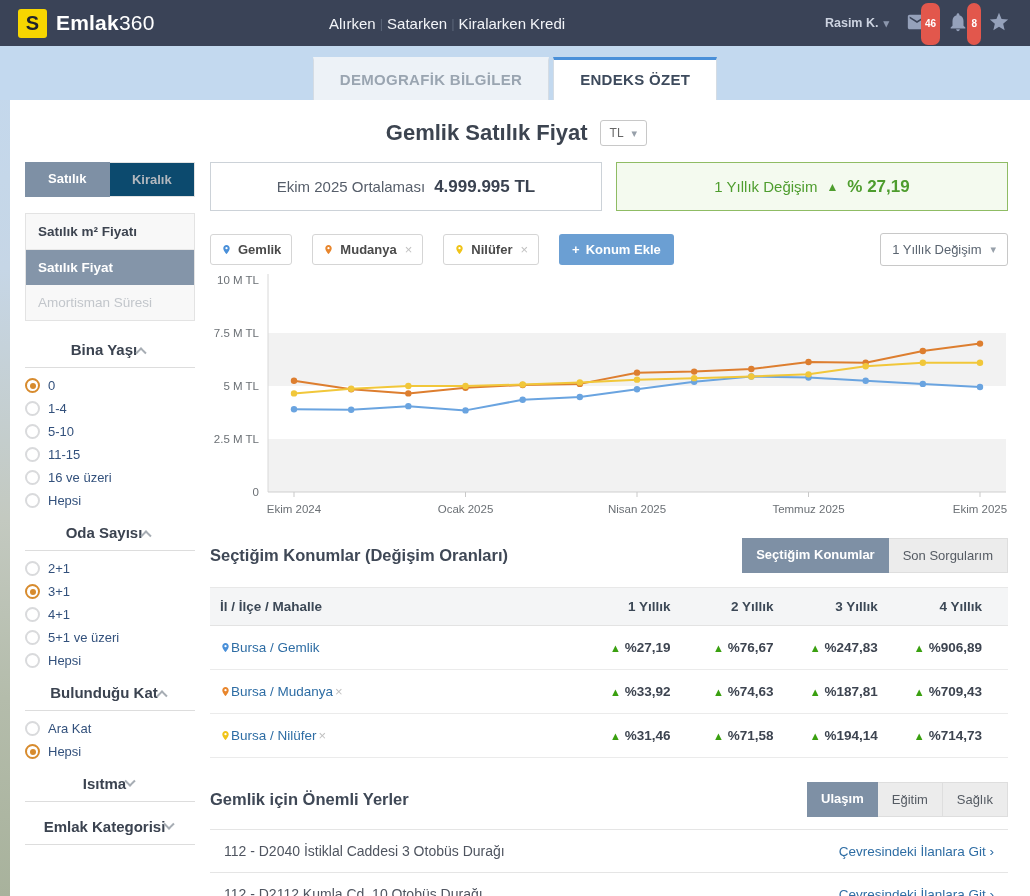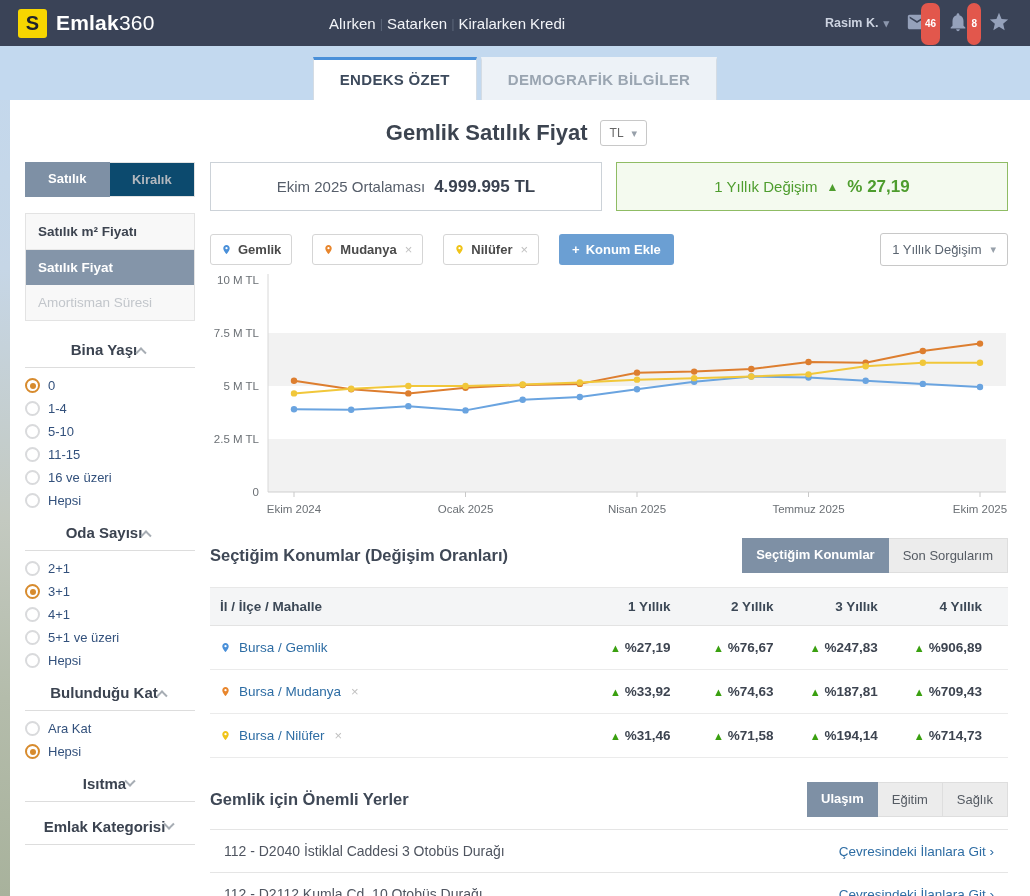--- a/index.html
+++ b/index.html
@@ -88,21 +88,21 @@
   .section-title { font-size:16.5px; font-weight:bold; color:#3f4856; }
   .btn-group { display:flex; }
   .gbtn { font-size:13px; font-weight:bold; padding:9px 14px; cursor:pointer; }
   .gbtn.active { background:#7e90a5; color:#fff; }
   .gbtn.plain { background:#ececec; color:#555b63; border:1px solid #dedede; border-left:none; font-weight:normal; }
   table.loc { width:100%; border-collapse:collapse; margin-top:14px; }
   table.loc th { background:#f4f5f6; font-size:13.5px; font-weight:bold; color:#3c4856; padding:11px 10px; text-align:left;
                  border-top:1px solid #e8e8e8; border-bottom:1px solid #e3e3e3; }
   table.loc th.num, table.loc td.num { text-align:right; padding-right:26px; width:103px; }
   table.loc td { padding:14px 10px; border-bottom:1px solid #ebebeb; font-size:13.5px; }
-  .loc-cell { display:flex; align-items:center; gap:8px; }
+  .loc-cell { display:flex; align-items:center; }
   .loc-cell svg { width:11px; height:15px; flex:none; }
   .loc-link { color:#2e6da4; cursor:pointer; }
   .val-cell { white-space:nowrap; color:#3d4450; font-weight:bold; }
   .up { color:#3aa010; font-size:11px; margin-right:4px; }
   
   .places { margin-top:24px; }
   .place-row { display:flex; align-items:center; justify-content:space-between; padding:13px 14px; border-bottom:1px solid #e5e5e5; }
   .place-list { margin-top:12px; border-top:1px solid #e5e5e5; }
   .place-name { font-size:14px; color:#4f5560; }
   .place-link { font-size:13.5px; color:#2e6da4; cursor:pointer; }
@@ -143,22 +143,22 @@
     <div class="nav-icon">
       <svg viewBox="0 0 24 24">
           <path d="M12 17.27L18.18 21l-1.64-7.03L22 9.24l-7.19-.61L12 2 9.19 8.63 2 9.24l5.46 4.73L5.82 21z"></path>
         </svg>
     </div>
   </div>
 </div>
 
 <div class="tab-band">
   <div class="tabs">
+    <div class="tab inactive">DEMOGRAFİK BİLGİLER</div>
     <div class="tab active">ENDEKS ÖZET</div>
-    <div class="tab inactive">DEMOGRAFİK BİLGİLER</div>
   </div>
 </div>
 
 <div class="card">
 
   <div class="title-row">
     <div class="page-title">Gemlik Satılık Fiyat</div>
     <div class="mini-select">
       <span>TL</span>
       <span class="caret">▾</span>

